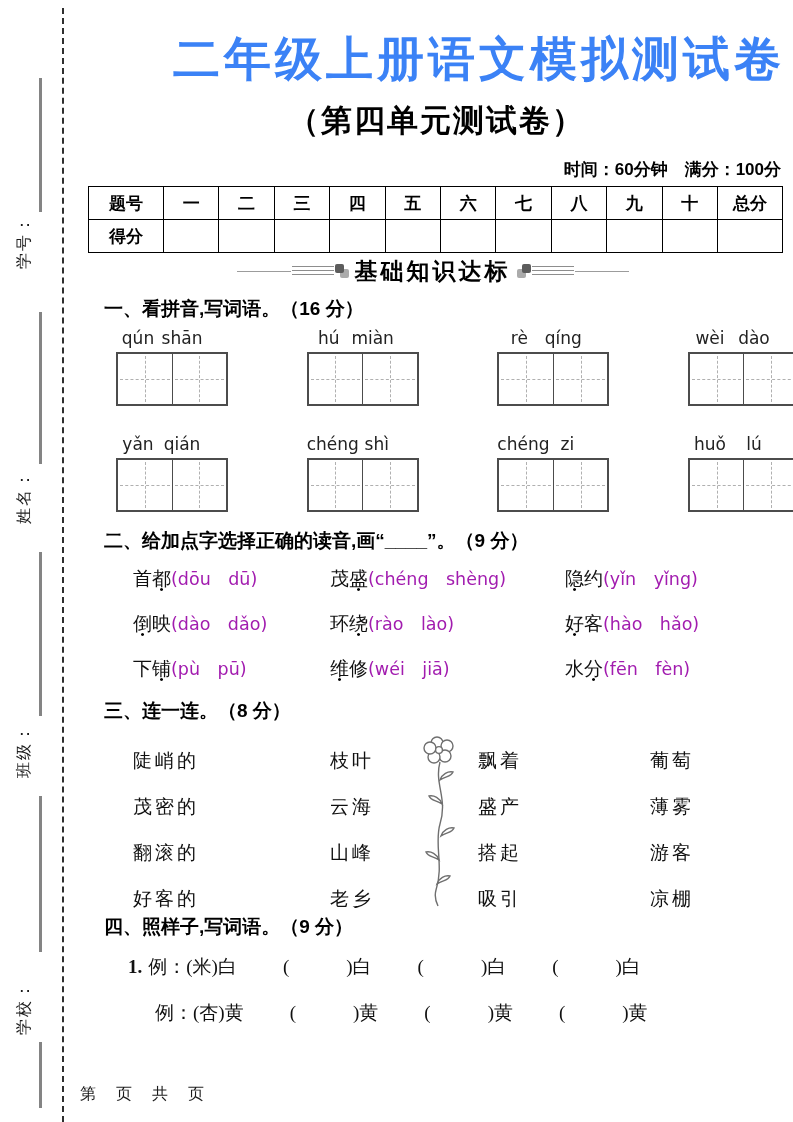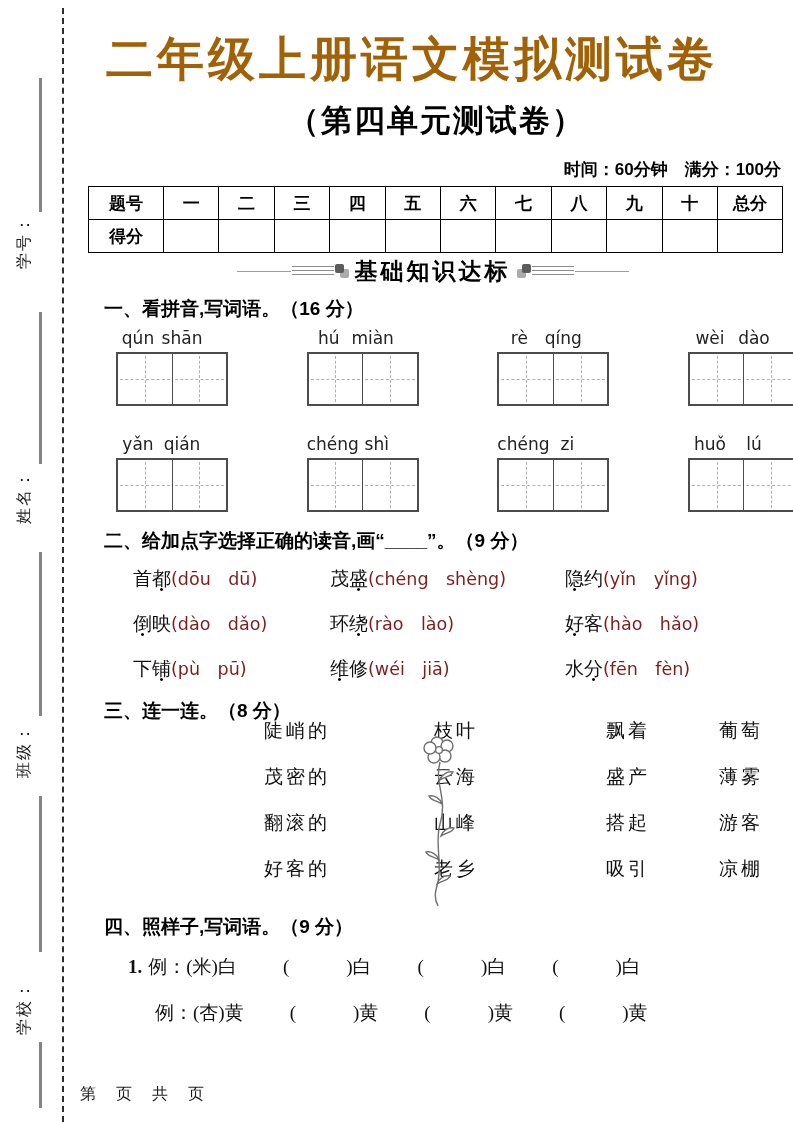--- a/index.html
+++ b/index.html
@@ -15,23 +15,23 @@
   .seg4{top:796px;height:156px}.seg5{top:1042px;height:66px}
   .seal-label{
     position:absolute;left:24px;white-space:nowrap;
     transform:translate(-50%,-50%) rotate(-90deg);
     font-size:16px;letter-spacing:2px;color:#1a1a1a;
   }
   .lb1{top:242px}.lb2{top:497px}.lb3{top:751px}.lb4{top:1008px}
 
   
   .title{
-    position:absolute;left:106px;right:8px;top:28px;text-align:left;
-    font-family:"Liberation Sans","DejaVu Sans",sans-serif;font-weight:bold;
-    font-size:47px;letter-spacing:4px;color:#a16207;
+    position:absolute;left:88px;right:8px;top:28px;text-align:right;
+    font-family:"Liberation Sans","DejaVu Sans",sans-serif;font-weight:bold;
+    font-size:47px;letter-spacing:4px;color:#3b82f6;
   }
   .subtitle{
     position:absolute;left:88px;right:8px;top:100px;text-align:center;
     font-family:"Liberation Sans","DejaVu Sans",sans-serif;font-weight:bold;
     font-size:31px;letter-spacing:2px;color:#000;
   }
   .meta{
     position:absolute;right:12px;top:158px;
     font-family:"Liberation Sans","DejaVu Sans",sans-serif;font-weight:bold;
     font-size:17px;color:#000;
@@ -89,27 +89,27 @@
 
   
   .s2row{position:absolute;left:133px;width:645px;display:grid;grid-template-columns:197px 235px 1fr}
   .r21{top:566px}.r22{top:611px}.r23{top:656px}
   .s2item{font-size:19px;color:#101010;white-space:nowrap}
   .hz{position:relative}
   .hz.dotchar::after{
     content:"•";position:absolute;left:50%;transform:translateX(-50%);
     bottom:-0.72em;font-size:13px;color:#000;
   }
-  .opts{font-family:"DejaVu Sans",sans-serif;font-size:17.5px;color:#7f1d1d}
+  .opts{font-family:"DejaVu Sans",sans-serif;font-size:17.5px;color:#a21caf}
 
   
   .s3grid{
-    position:absolute;left:133px;top:718px;width:630px;
+    position:absolute;left:133px;top:748px;width:630px;
     display:grid;grid-template-columns:197px 148px 172px 1fr;grid-auto-rows:46px;
-    font-size:19px;color:#101010;text-align:right;
+    font-size:19px;color:#101010;
   }
   .s3grid span{letter-spacing:3px}
   .flower{position:absolute;left:416px;top:732px;width:50px;height:176px}
 
   
   .s4line{position:absolute;display:flex;align-items:baseline;gap:46px;font-size:19px;color:#101010}
   .l41{top:954px;left:128px}.l42{top:1000px;left:155px}
   .s4num{font-family:"Liberation Serif","DejaVu Serif",serif;font-weight:bold;margin-right:6px}
   .s4blank{white-space:pre}
 

